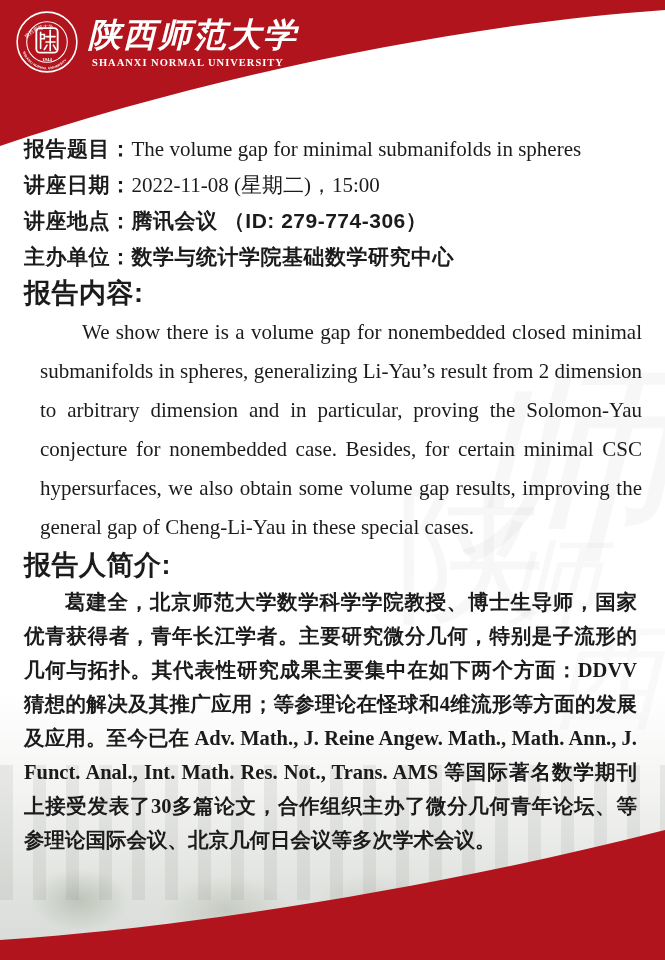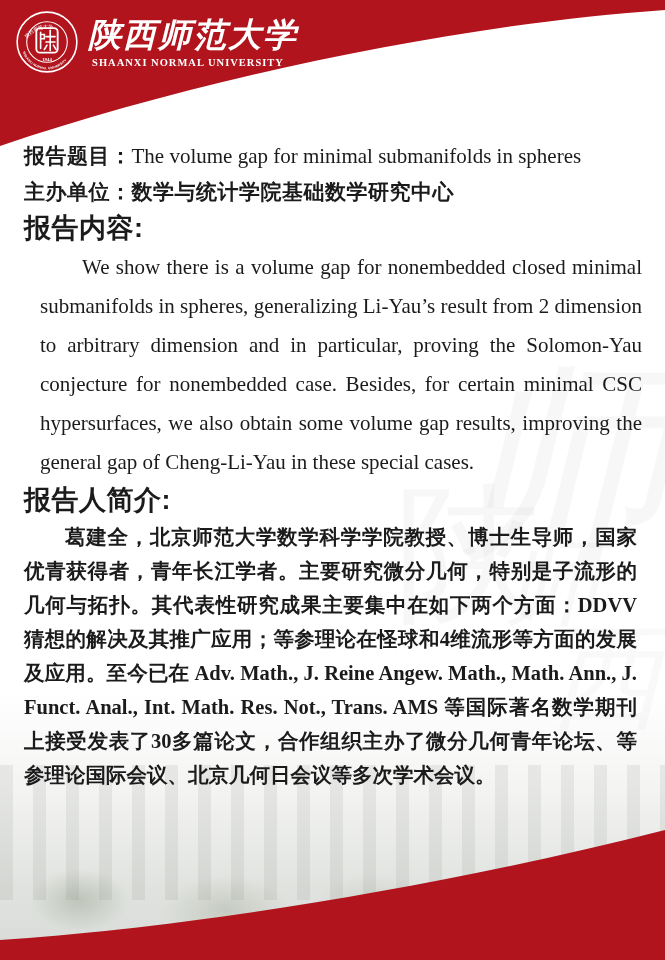--- a/index.html
+++ b/index.html
@@ -48,21 +48,21 @@
   .campus-photo::after{
     content:"";position:absolute;inset:0;
     background:
       radial-gradient(70px 45px at 12% 82%, rgba(108,124,92,0.28), transparent 70%),
       radial-gradient(90px 50px at 34% 86%, rgba(118,130,98,0.22), transparent 70%),
       radial-gradient(80px 45px at 56% 84%, rgba(128,136,108,0.16), transparent 70%);
   }
   
   .footer-band{position:absolute;bottom:0;left:0;z-index:2;}
   
-  .content{position:absolute;left:24px;right:23px;top:138px;z-index:3;}
+  .content{position:absolute;left:24px;right:23px;top:131px;z-index:3;}
   .info-row{font-size:21px;line-height:36px;white-space:nowrap;}
   .lbl{font-weight:700;font-family:"Liberation Sans", sans-serif;letter-spacing:0.5px;}
   .val-en{font-family:"Liberation Serif", serif;font-weight:400;}
   .val-cjk{font-weight:700;font-family:"Liberation Sans", sans-serif;letter-spacing:0.5px;}
   .val-serif{font-family:"Liberation Serif", serif;font-weight:400;}
   .section-heading{font-size:27px;line-height:36px;font-weight:700;
     font-family:"Liberation Sans", sans-serif;letter-spacing:0.5px;}
   .abstract-text{
     margin:2px 0 0 16px;font-size:21px;line-height:39px;text-align:justify;
     text-indent:2em;font-family:"Liberation Serif", serif;
@@ -124,21 +124,27 @@
     <path d="M0,120 C180,108 430,70 665,10 L665,140 L0,140 Z" fill="#b1141c"></path>
   </svg>
 
   <div class="content">
 
     <div class="info-row">
       <span class="lbl">报告题目：</span><span class="val-en">The volume gap for minimal submanifolds in spheres</span>
     </div>
 
 
+    <div class="info-row">
+      <span class="lbl">讲座日期：</span><span class="val-serif">2022-11-08 (星期二)，15:00</span>
+    </div>
 
+    <div class="info-row">
+      <span class="lbl">讲座地点：</span><span class="val-cjk">腾讯会议 （ID: 279-774-306）</span>
+    </div>
 
     <div class="info-row">
       <span class="lbl">主办单位：</span><span class="val-cjk">数学与统计学院基础数学研究中心</span>
     </div>
 
     <div class="section-heading">报告内容:</div>
     <p class="abstract-text">We show there is a volume gap for nonembedded closed minimal submanifolds in spheres, generalizing Li-Yau’s result from 2 dimension to arbitrary dimension and in particular, proving the Solomon-Yau conjecture for nonembedded case. Besides, for certain minimal CSC hypersurfaces, we also obtain some volume gap results, improving the general gap of Cheng-Li-Yau in these special cases.</p>
 
     <div class="section-heading">报告人简介:</div>
     <p class="bio-text">葛建全，北京师范大学数学科学学院教授、博士生导师，国家优青获得者，青年长江学者。主要研究微分几何，特别是子流形的几何与拓扑。其代表性研究成果主要集中在如下两个方面：DDVV 猜想的解决及其推广应用；等参理论在怪球和4维流形等方面的发展及应用。至今已在 Adv. Math., J. Reine Angew. Math., Math. Ann., J. Funct. Anal., Int. Math. Res. Not., Trans. AMS 等国际著名数学期刊上接受发表了30多篇论文，合作组织主办了微分几何青年论坛、等参理论国际会议、北京几何日会议等多次学术会议。</p>

